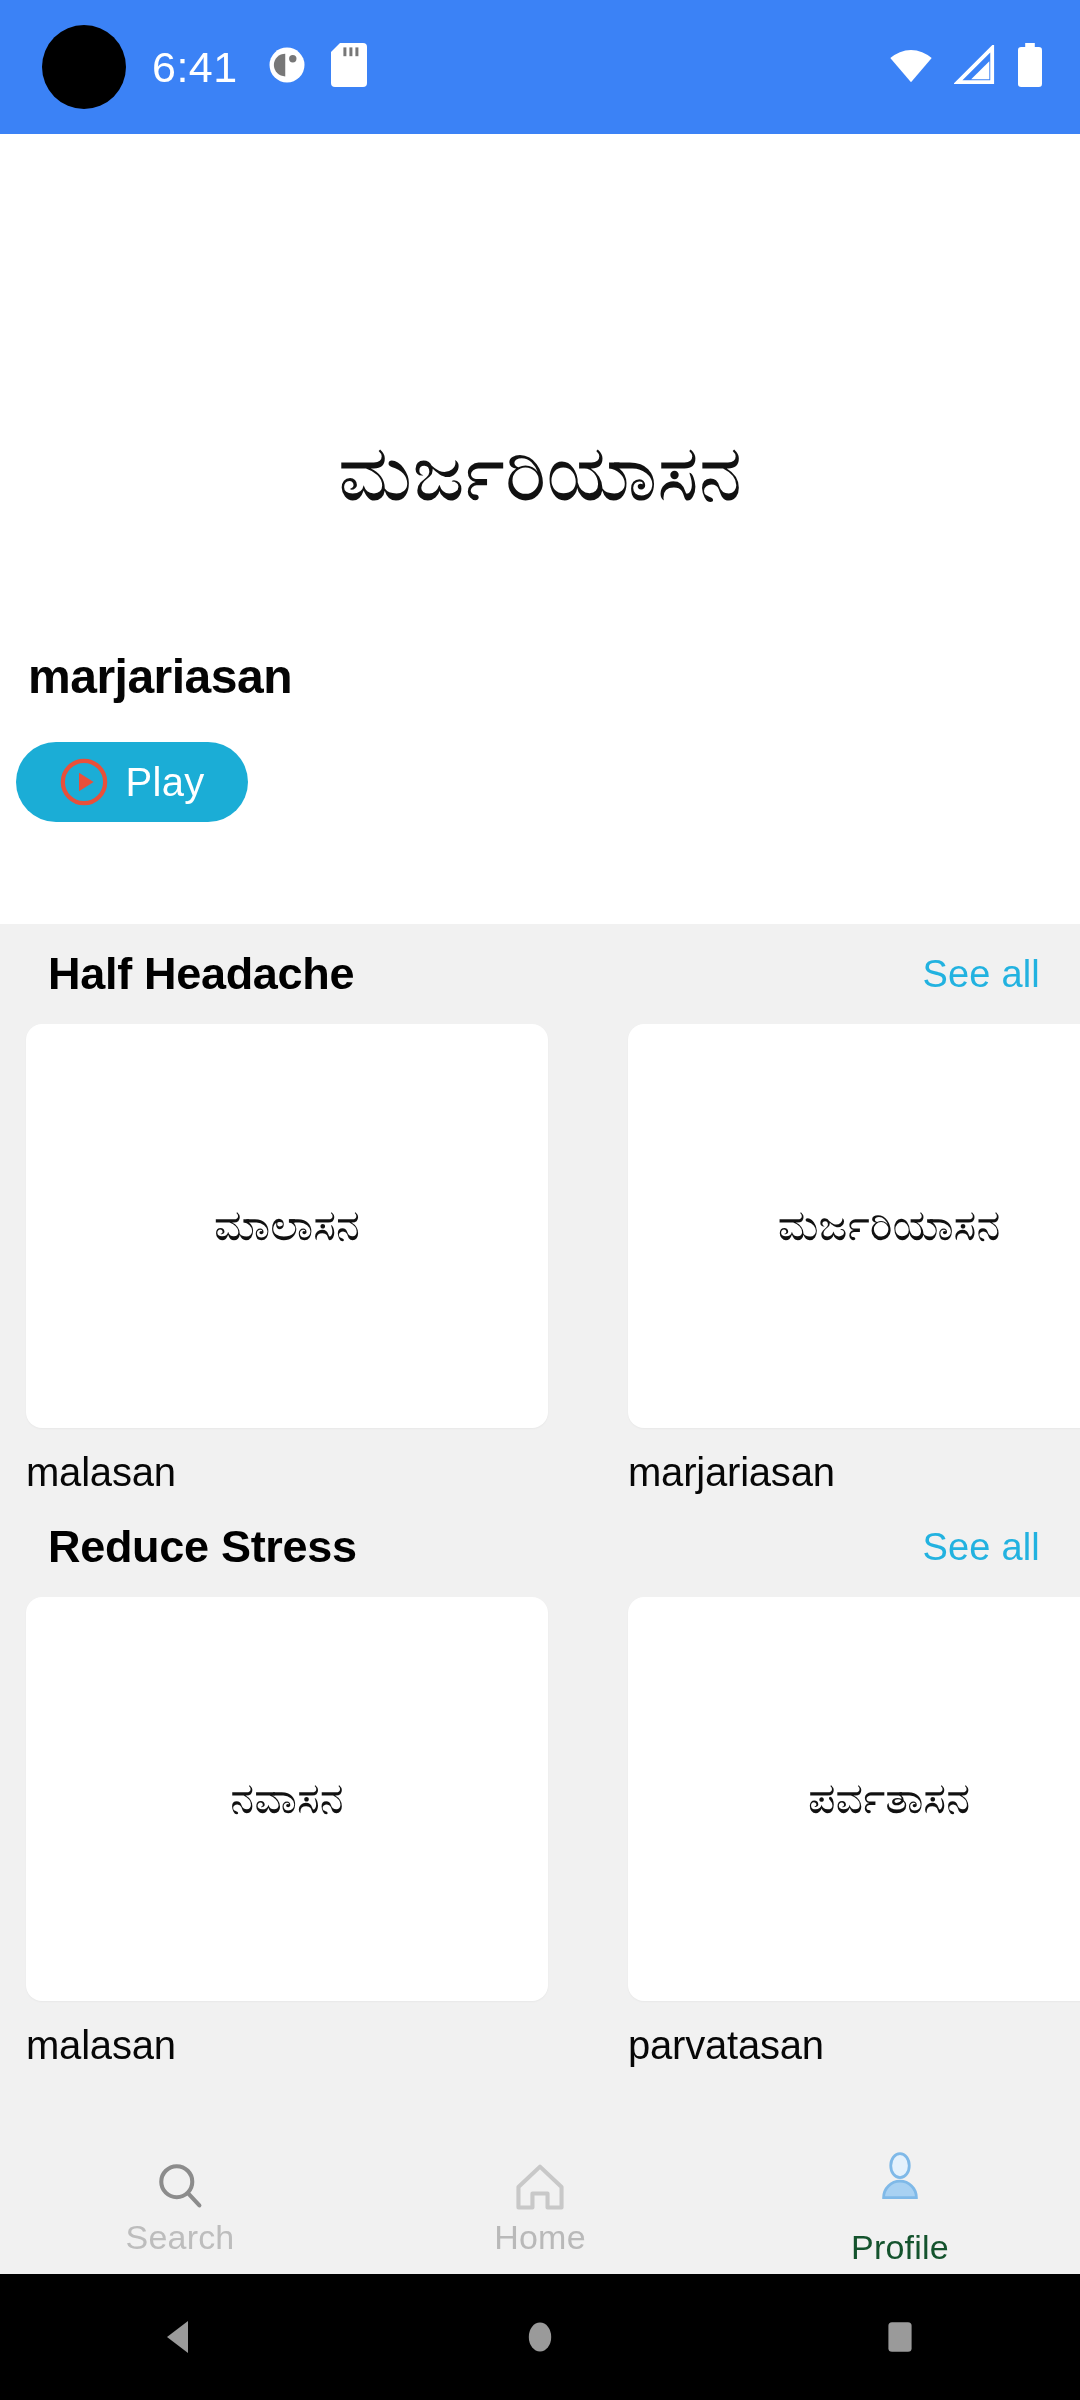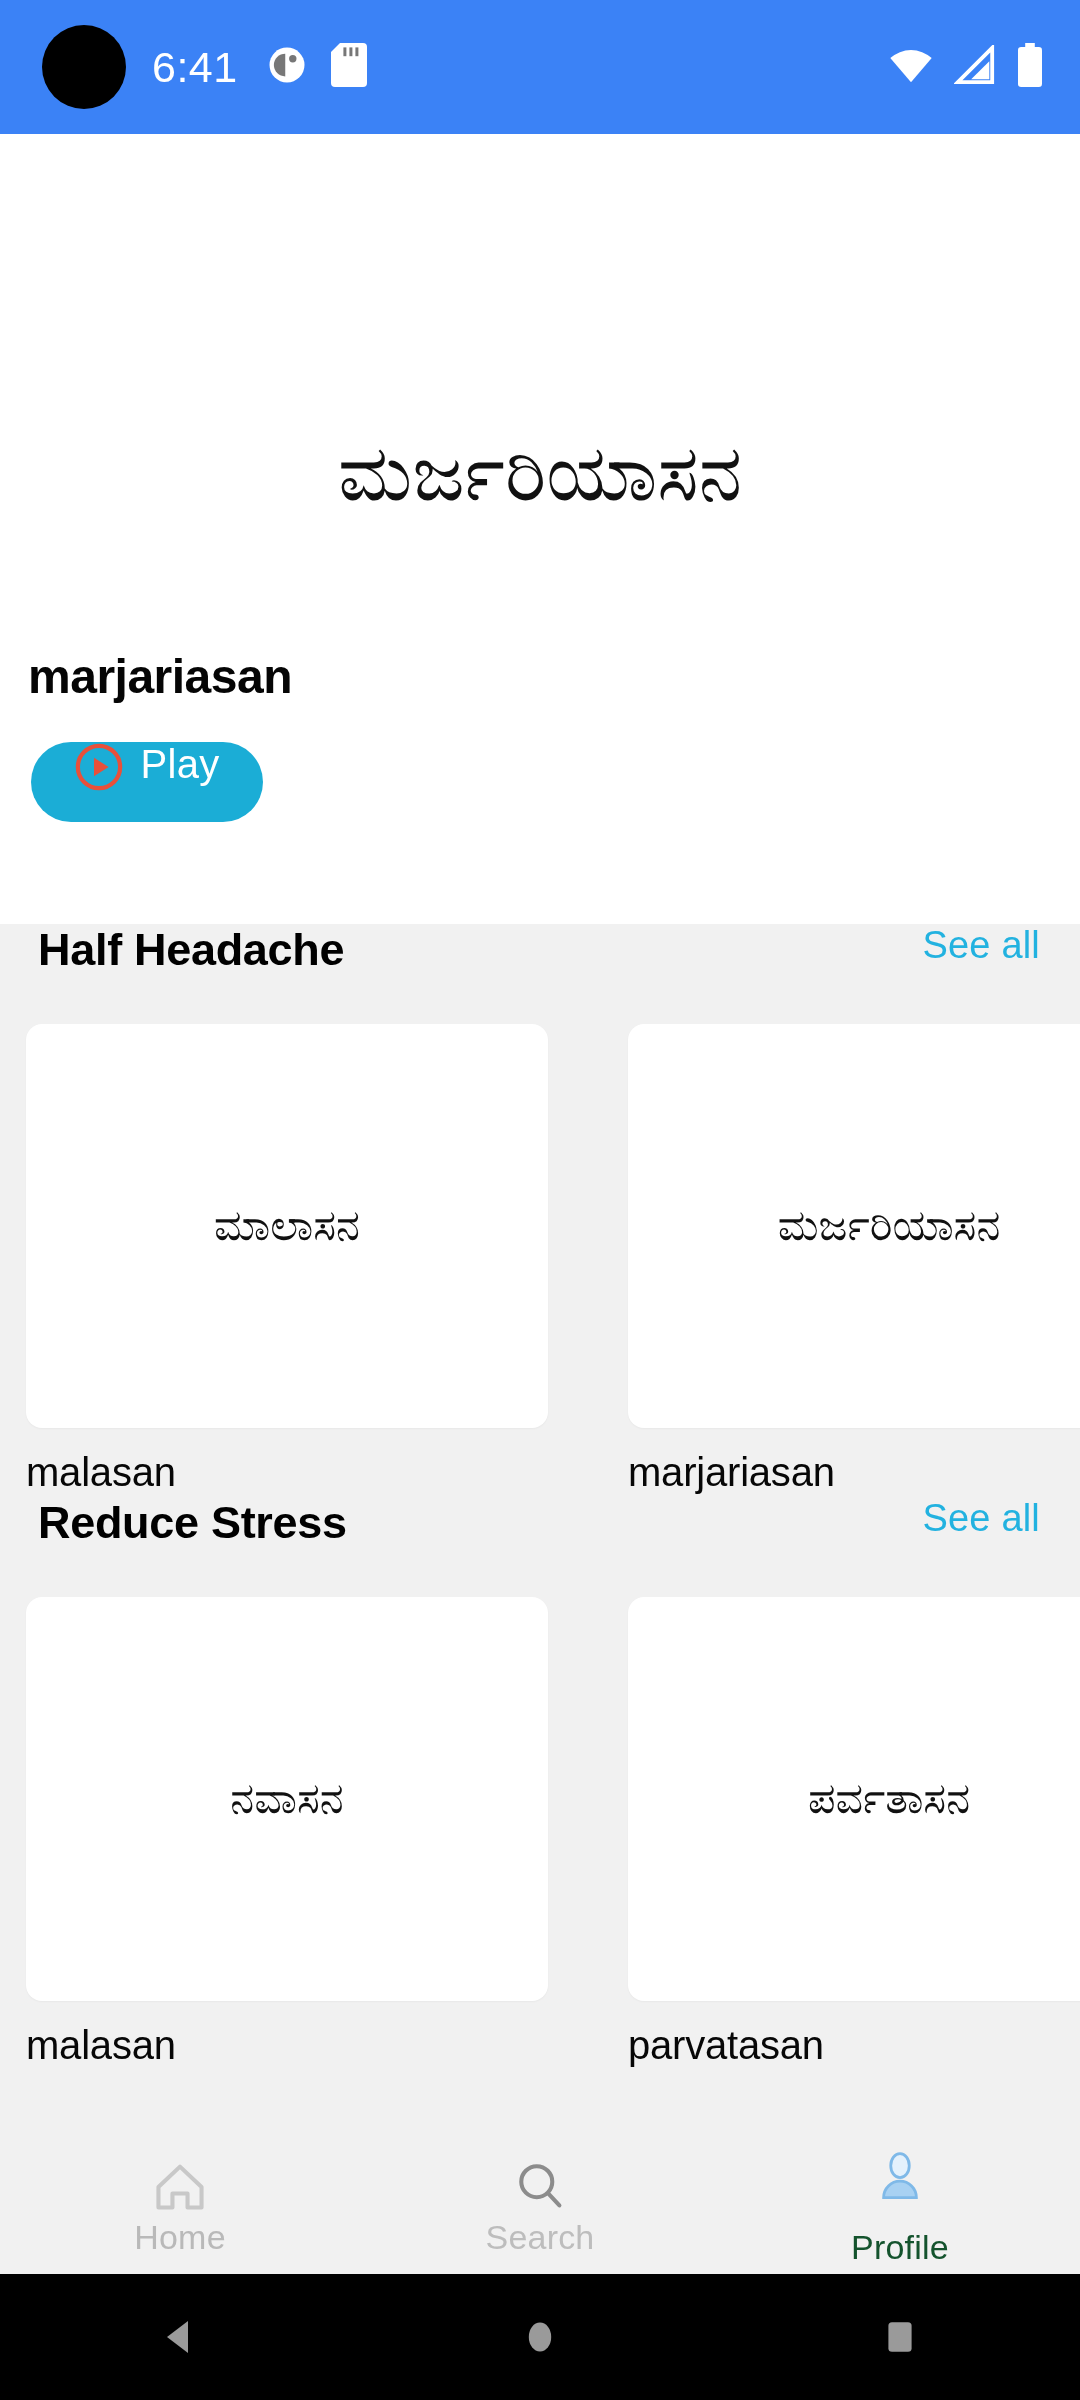--- a/index.html
+++ b/index.html
@@ -37,44 +37,44 @@
     position:absolute; top:300px; left:0; width:1080px;
     text-align:center; font-size:78px; color:#111111;
     font-family:"Liberation Sans","DejaVu Sans", sans-serif;
     line-height:1.0; white-space:nowrap;
   }
   .hero-name {
     position:absolute; top:515px; left:28px;
     font-size:48px; font-weight:700; color:#050505; letter-spacing:-0.5px;
   }
   .play-btn {
-    position:absolute; top:608px; left:31px;
+    position:absolute; top:608px; left:16px;
     width:232px; height:80px; border-radius:40px;
     background:#1BADD6; border:none; cursor:pointer;
-    display:flex; justify-content:center; gap:16px;
+    display:flex; align-items:center; justify-content:center; gap:16px;
     padding:0 8px;
   }
   .play-icon-wrap { width:50px; height:50px; flex:none; }
   .play-label { color:#ffffff; font-size:40px; font-weight:400; letter-spacing:0.3px; }
   .dots {
     position:absolute; top:826px; left:0; width:1080px;
     display:flex; justify-content:center; align-items:center; gap:28px;
   }
   .dot { width:22px; height:22px; border-radius:50%; }
   .dot.active { background:#0A7CFF; }
   .dot.inactive { background:#CDCDCD; }
 
   
   .content {
     position:absolute; top:924px; left:0; width:1080px; height:1350px;
     background:#F1F1F1; overflow:hidden;
   }
   .section-head {
-    display:flex; align-items:flex-start; justify-content:space-between;
-    padding:0 40px 0 38px; height:100px;
+    display:flex; align-items:center; justify-content:space-between;
+    padding:0 40px 0 48px; height:100px;
   }
   .section-title { font-size:45px; font-weight:700; color:#000000; letter-spacing:-0.3px; }
   .see-all { font-size:38px; color:#22B2E0; cursor:pointer; letter-spacing:0.2px; }
 
   .card-row { display:flex; gap:80px; padding-left:26px; }
   .card-item { flex:none; width:522px; }
   .card {
     width:522px; height:404px; background:#ffffff; border-radius:16px;
     display:flex; align-items:center; justify-content:center;
     box-shadow:0 1px 2px rgba(0,0,0,0.04);
@@ -213,33 +213,33 @@
         <div class="card-label">parvatasan</div>
       </div>
     </div>
 
   </div>
 
   <div class="bottomnav">
     <div class="navitem">
       <span class="navicon">
         <svg width="56" height="52" viewBox="0 0 26 24">
-          <path d="M13 3 L23 12.5 V22 H16.5 V15.5 H9.5 V22 H3 V12.5 Z" fill="none" stroke="#C8C8C8" stroke-width="1.9" stroke-linejoin="round"></path>
-        </svg>
-      </span>
-      <span class="navlabel">Home</span>
+          <circle cx="11.5" cy="10" r="7.2" fill="none" stroke="#8C8C8C" stroke-width="1.9"></circle>
+          <line x1="16.8" y1="15.4" x2="22" y2="21" stroke="#8C8C8C" stroke-width="1.9" stroke-linecap="round"></line>
+        </svg>
+      </span>
+      <span class="navlabel search">Search</span>
     </div>
     <div class="navitem">
       <span class="navicon">
         <svg width="56" height="52" viewBox="0 0 26 24">
-          <circle cx="11.5" cy="10" r="7.2" fill="none" stroke="#8C8C8C" stroke-width="1.9"></circle>
-          <line x1="16.8" y1="15.4" x2="22" y2="21" stroke="#8C8C8C" stroke-width="1.9" stroke-linecap="round"></line>
-        </svg>
-      </span>
-      <span class="navlabel search">Search</span>
+          <path d="M13 3 L23 12.5 V22 H16.5 V15.5 H9.5 V22 H3 V12.5 Z" fill="none" stroke="#C8C8C8" stroke-width="1.9" stroke-linejoin="round"></path>
+        </svg>
+      </span>
+      <span class="navlabel">Home</span>
     </div>
     <div class="navitem">
       <span class="navicon">
         <svg width="56" height="52" viewBox="0 0 26 24">
           <ellipse cx="13" cy="7.2" rx="4.3" ry="5.6" fill="#E4F1FC" stroke="#7FB9E8" stroke-width="1.3"></ellipse>
           <path d="M5.4 22 a7.6 7.6 0 0 1 15.2 0 Z" fill="#A8D1F2" stroke="#7FB9E8" stroke-width="1.3"></path>
         </svg>
       </span>
       <span class="navlabel profile">Profile</span>
     </div>

